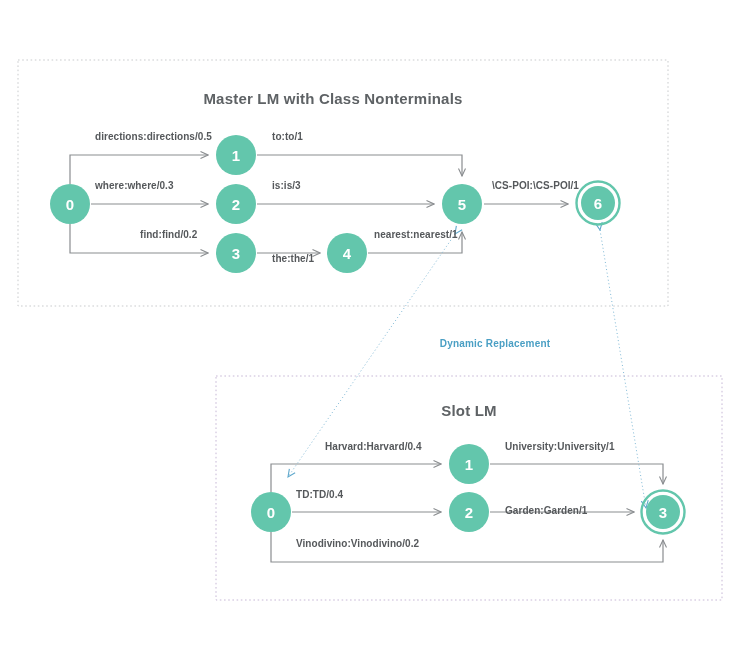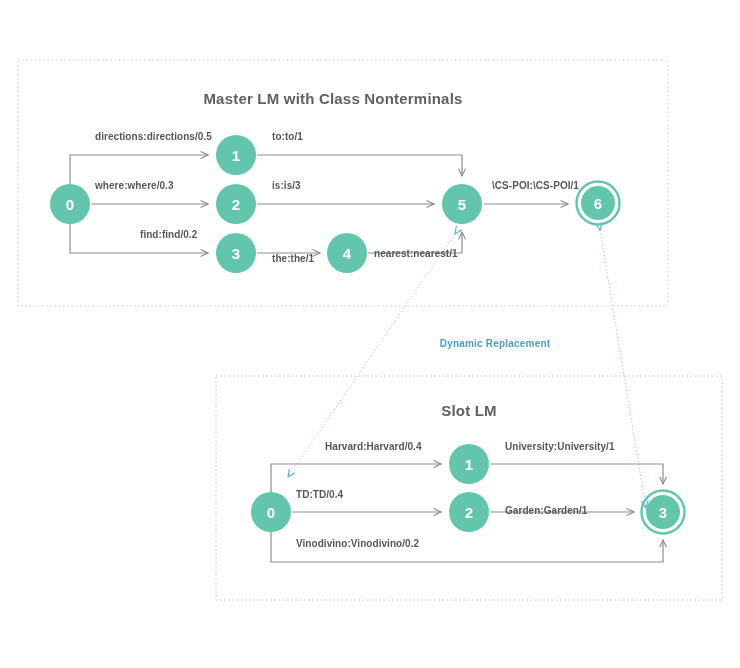--- a/index.html
+++ b/index.html
@@ -119,21 +119,21 @@
   <div class="panel-title" style="left:469px;top:402px;text-align:right;">Slot LM</div>
 
   <div class="dyn-label" style="left:495px;top:338px;">Dynamic Replacement</div>
 
   <div class="edge-label" style="left:95px;top:131px;">directions:directions/0.5</div>
   <div class="edge-label" style="left:95px;top:180px;">where:where/0.3</div>
   <div class="edge-label" style="left:95px;top:229px;margin-left:45px;">find:find/0.2</div>
   <div class="edge-label" style="left:272px;top:131px;">to:to/1</div>
   <div class="edge-label" style="left:272px;top:180px;">is:is/3</div>
   <div class="edge-label" style="left:272px;top:229px;margin-top:24px;">the:the/1</div>
-  <div class="edge-label" style="left:374px;top:229px;margin-top:19px;">nearest:nearest/1</div>
+  <div class="edge-label" style="left:374px;top:229px;">nearest:nearest/1</div>
   <div class="edge-label" style="left:492px;top:180px;">\CS-POI:\CS-POI/1</div>
 
   <div class="edge-label" style="left:325px;top:441px;">Harvard:Harvard/0.4</div>
   <div class="edge-label" style="left:296px;top:489px;">TD:TD/0.4</div>
   <div class="edge-label" style="left:296px;top:538px;">Vinodivino:Vinodivino/0.2</div>
   <div class="edge-label" style="left:505px;top:441px;">University:University/1</div>
   <div class="edge-label" style="left:505px;top:489px;margin-top:16px;">Garden:Garden/1</div>
 
   <div class="node-num" style="left:70px;top:204px;">0</div>
   <div class="node-num" style="left:236px;top:155px;">1</div>

